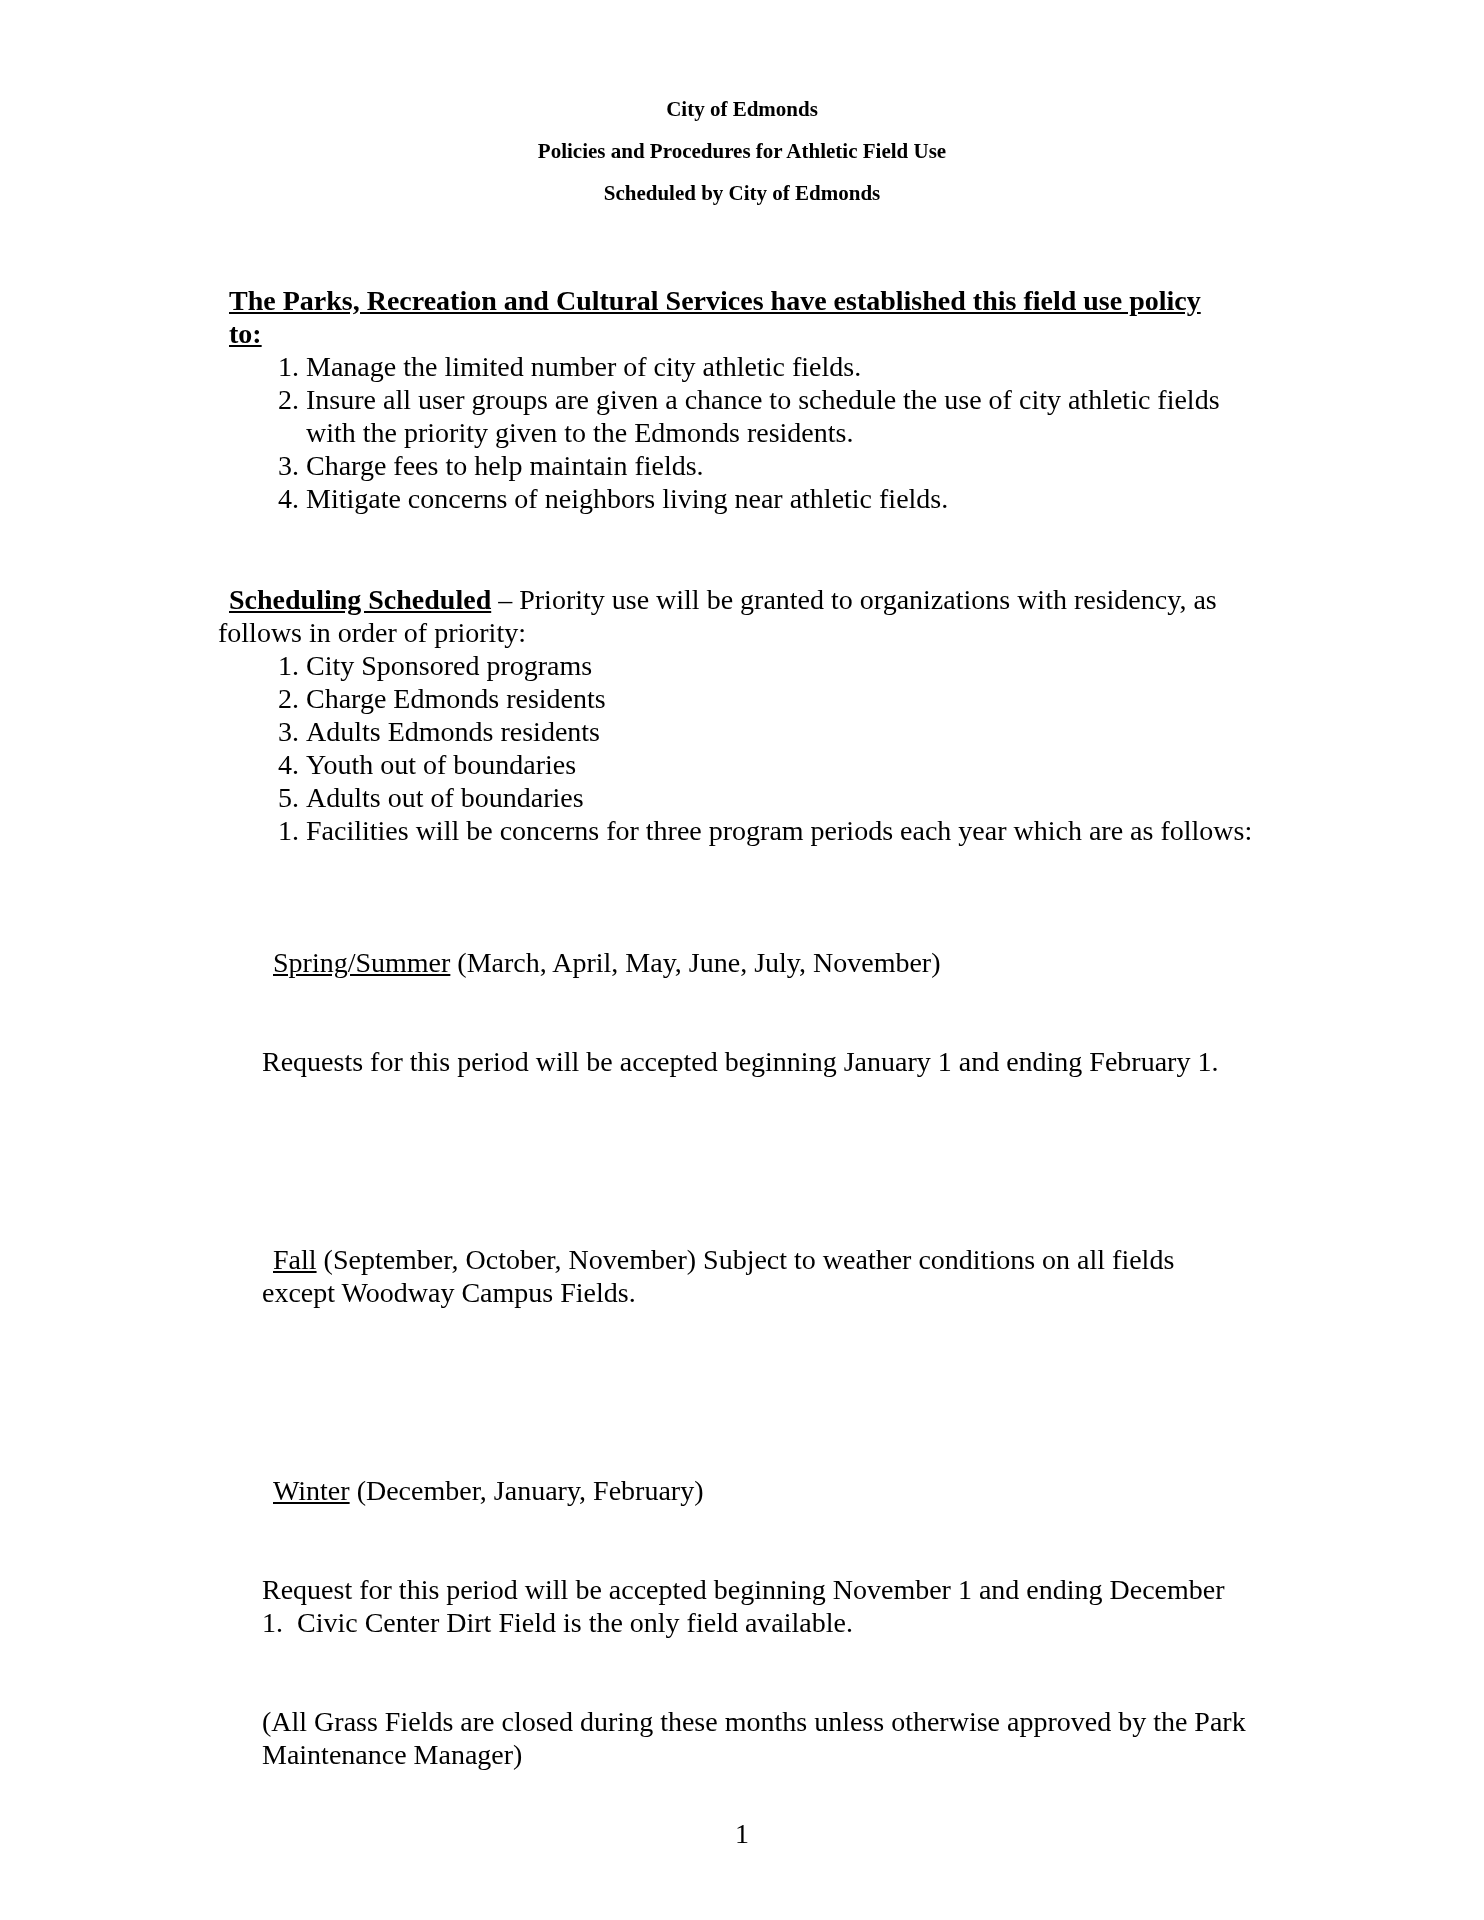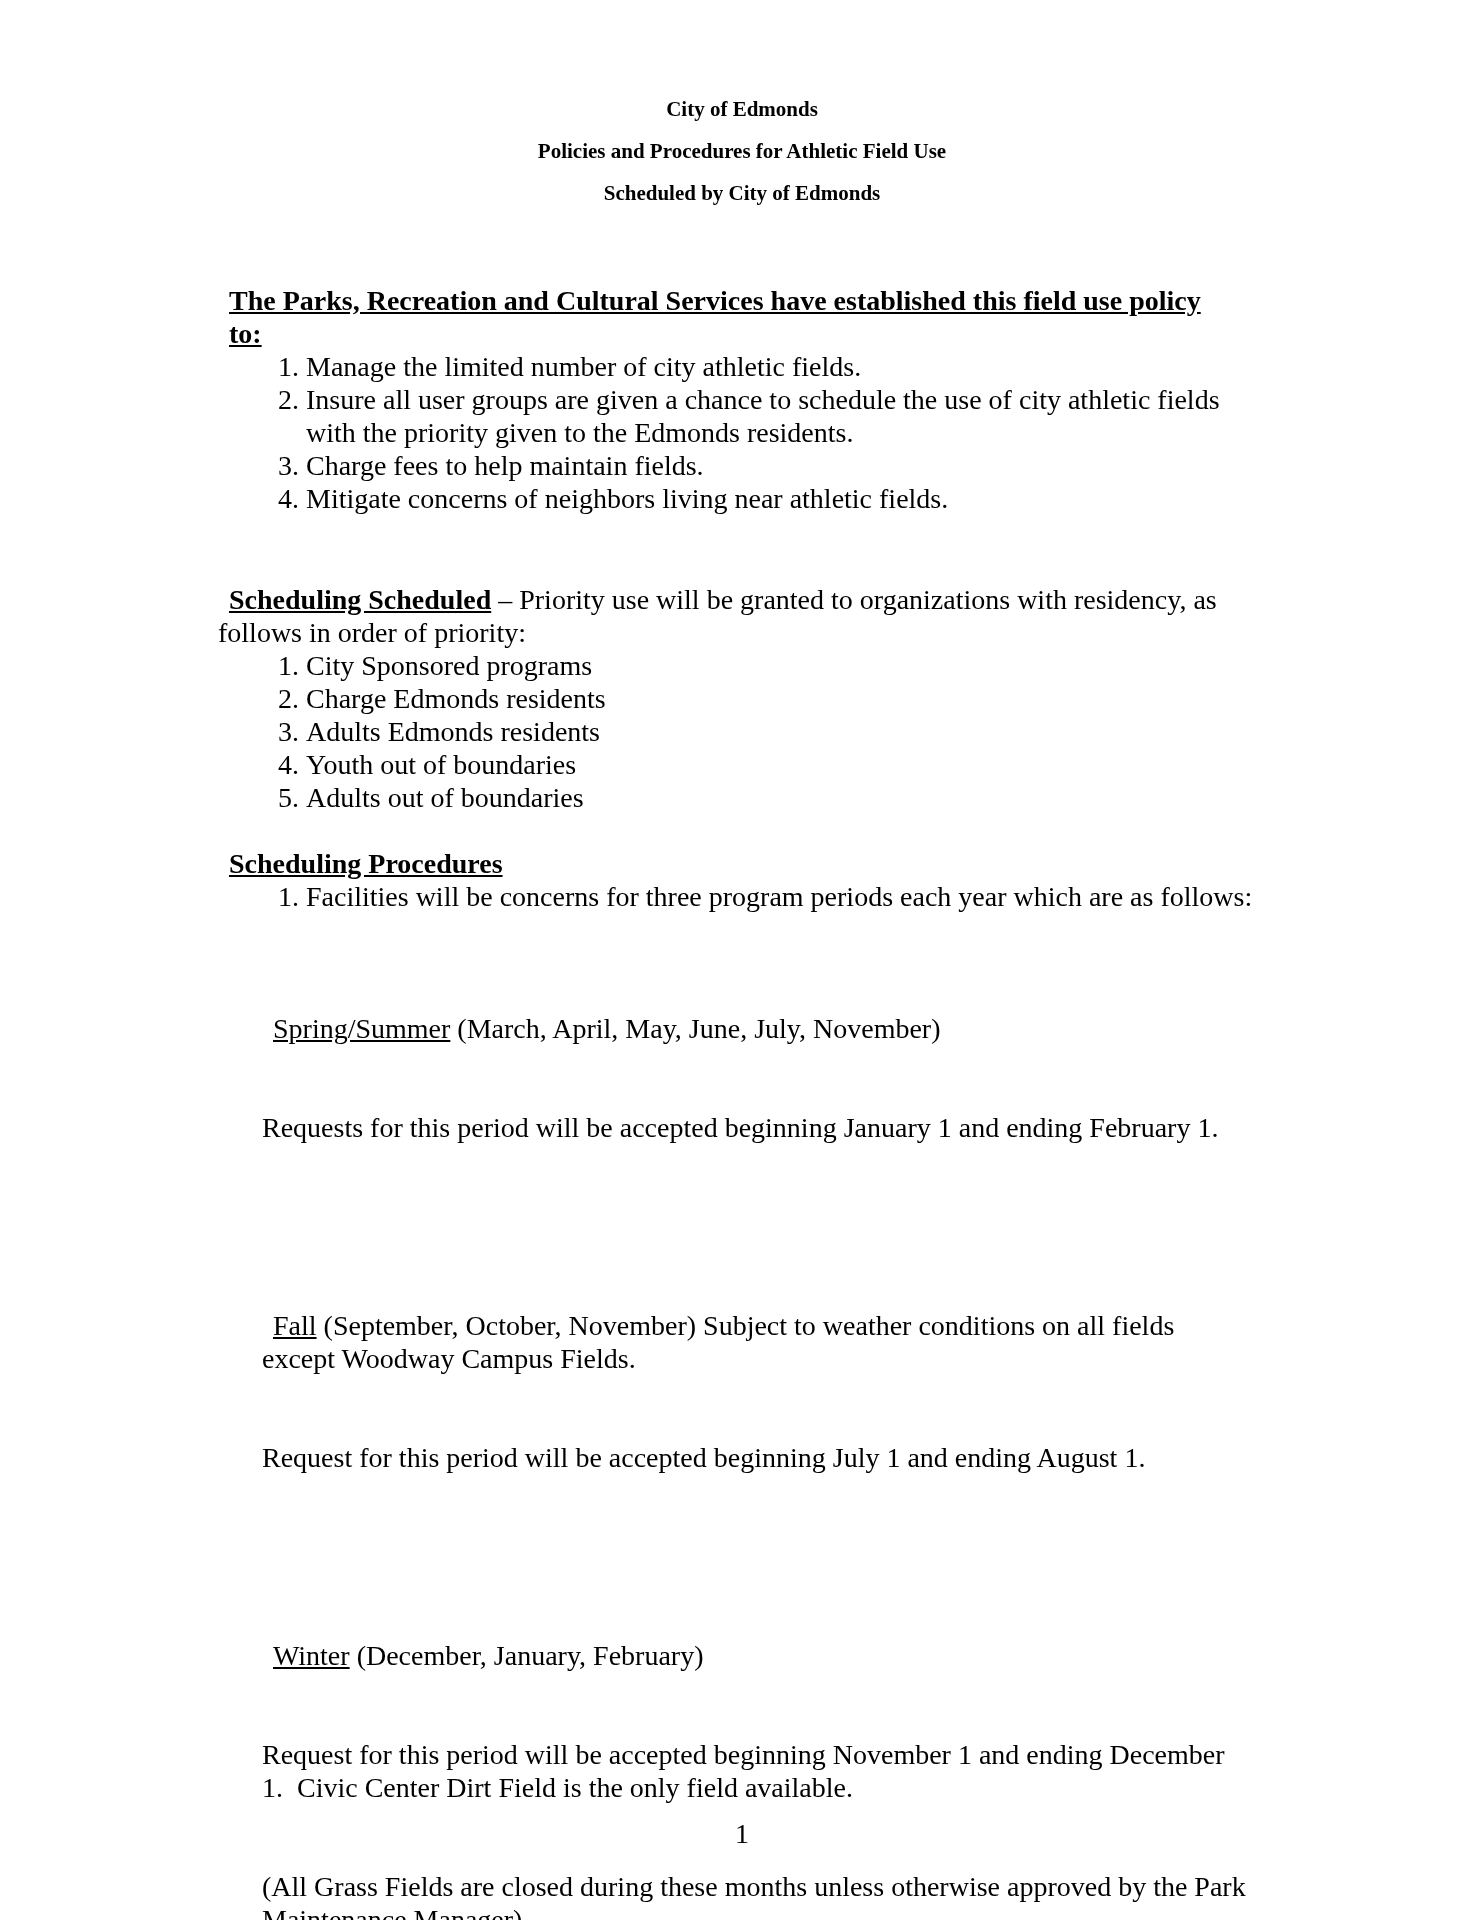--- a/index.html
+++ b/index.html
@@ -79,33 +79,31 @@
     <ol class="num-list">
       <li>City Sponsored programs</li>
       <li>Charge Edmonds residents</li>
       <li>Adults Edmonds residents</li>
       <li>Youth out of boundaries</li>
       <li>Adults out of boundaries</li>
     </ol>
   </section>
 
   <section>
-    <p class="procedures-heading"><span class="u">Scheduling Procedures</span></p>
     <ol class="num-list">
       <li>Facilities will be concerns for three program periods each year which are as follows:</li>
     </ol>
 
     <div class="period-block">
       <p class="pre"><span class="u">Spring/Summer</span><span> (March, April, May, June, July, November)</span></p>
       <p class="pre">Requests for this period will be accepted beginning January 1 and ending February 1.</p>
     </div>
 
     <div class="period-block">
       <p class="pre"><span class="u">Fall</span><span> (September, October, November) Subject to weather conditions on all fields except Woodway Campus Fields.</span></p>
-      <p class="pre">Request for this period will be accepted beginning July 1 and ending August 1.</p>
     </div>
 
     <div class="period-block">
       <p class="pre"><span class="u">Winter</span><span> (December, January, February)</span></p>
       <p class="pre">Request for this period will be accepted beginning November 1 and ending December 1.  Civic Center Dirt Field is the only field available.</p>
       <p class="pre">(All Grass Fields are closed during these months unless otherwise approved by the Park Maintenance Manager)</p>
     </div>
 
   </section>
 

